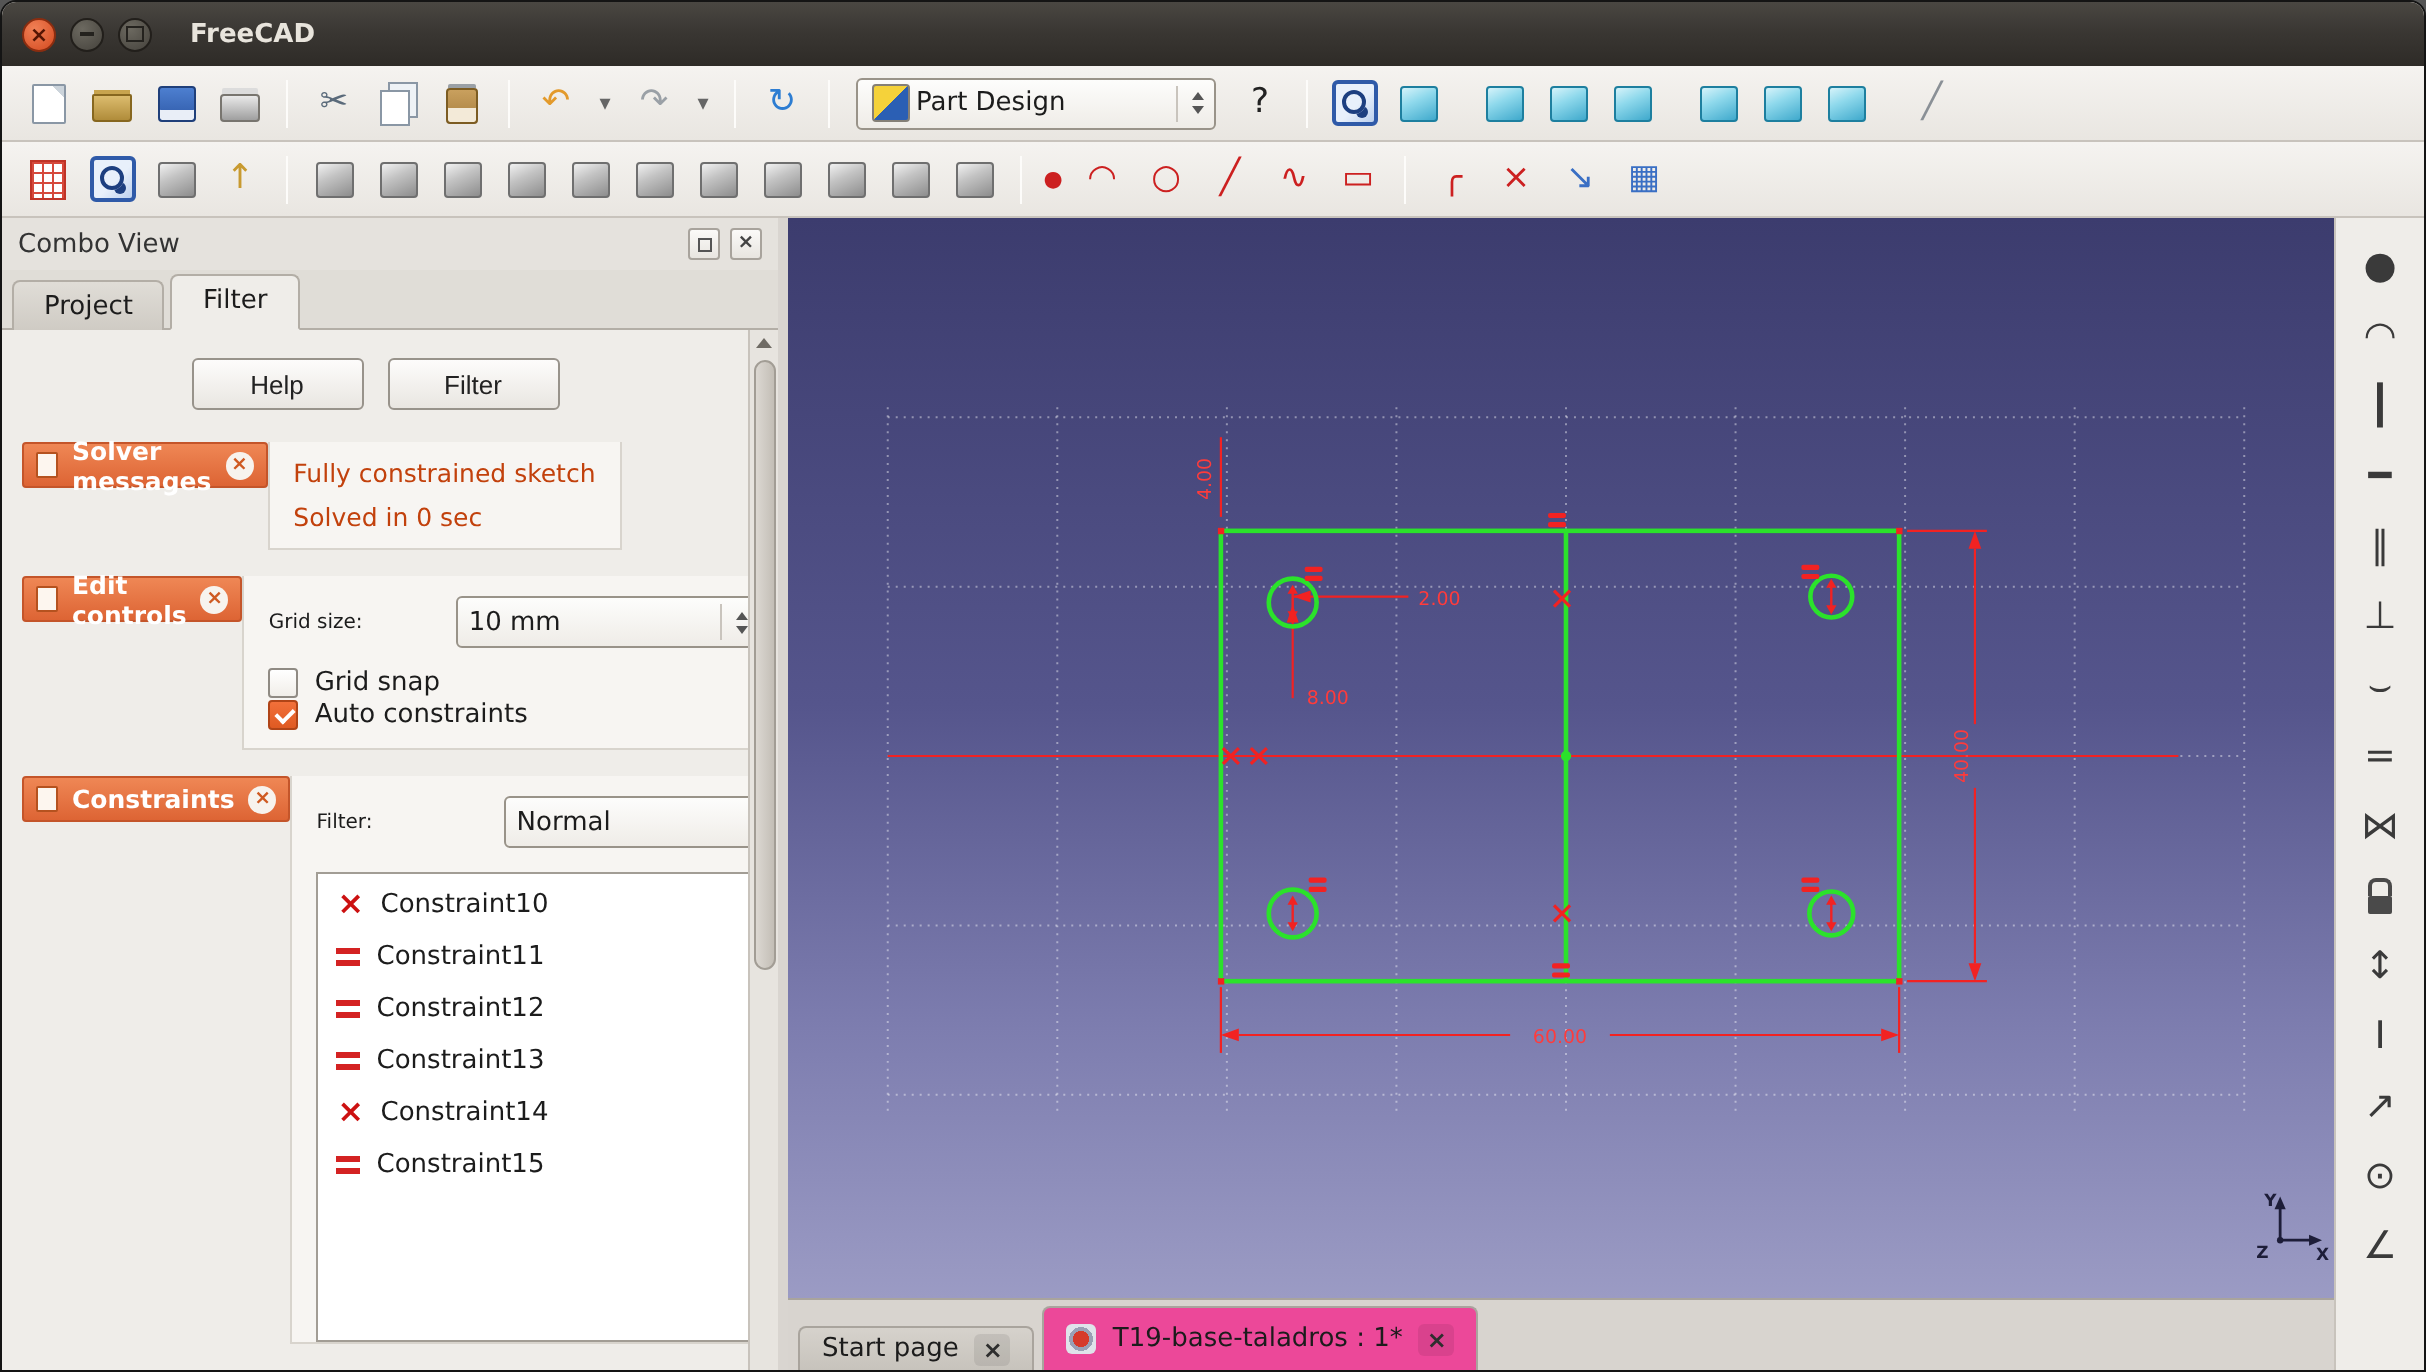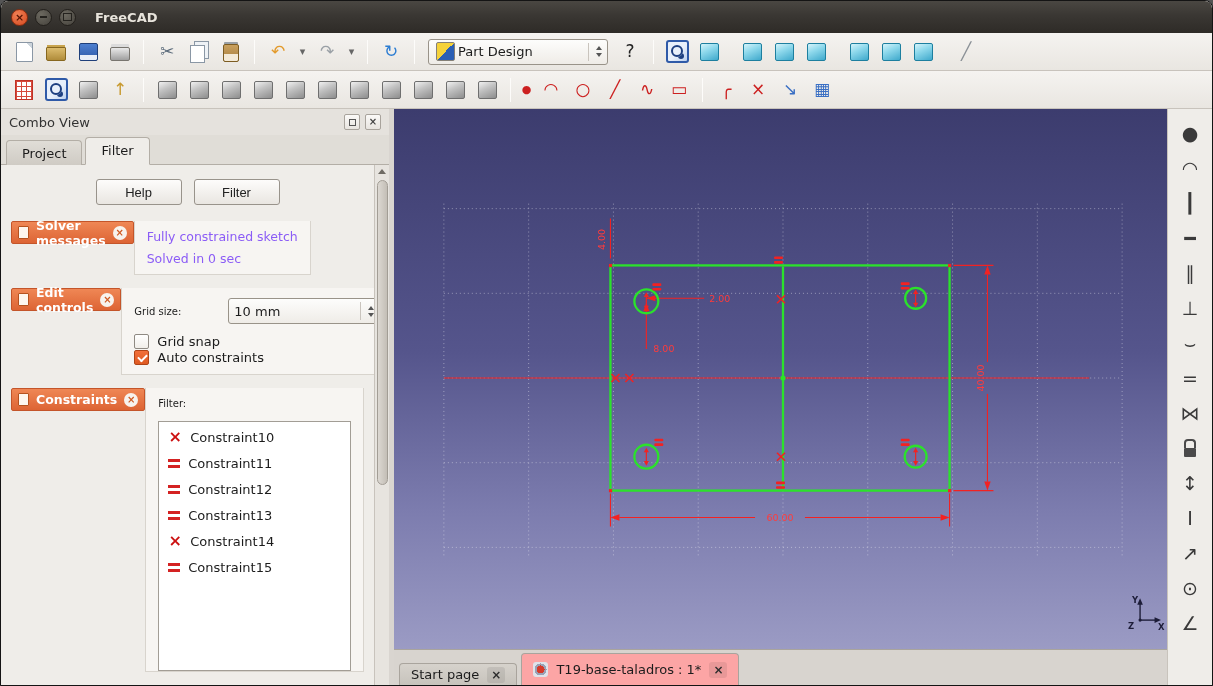--- a/index.html
+++ b/index.html
@@ -107,22 +107,22 @@
   .sec-header{height:23px;flex:0 0 23px;display:flex;align-items:center;gap:7px;padding:0 6px;color:#fff;
               font-weight:bold;font-size:12.5px;border:1px solid #c4552a;border-radius:2px;
               background:linear-gradient(#ef8755,#dd6434)}
   .sec-ic{width:11px;height:13px;background:#fdf6ef;border:1px solid #b5521f;border-radius:1px}
   .sec-title{flex:1}
   .sec-toggle{width:14px;height:14px;border-radius:50%;background:#f7f3ee;color:#cf5a22;display:flex;
               align-items:center;justify-content:center;font-size:10px;font-weight:bold;line-height:1}
   .sec-body{background:#f7f5f2;border:1px solid #d8d4cd;border-top:none;padding:8px 12px}
   .section.grow .sec-body{flex:1;display:flex;flex-direction:column;min-height:0;padding-bottom:0}
 
-  .status-green{color:#8b5cf6;font-size:12.5px;margin-bottom:7px}
-  .status-sub{color:#8b5cf6;font-size:12.5px}
+  .status-green{color:#c2410c;font-size:12.5px;margin-bottom:7px}
+  .status-sub{color:#c2410c;font-size:12.5px}
 
   .form-row{display:flex;align-items:center;margin:2px 0 10px}
   .form-label{width:94px;font-size:10px}
   .field-combo{width:152px}
   .check-row{display:flex;align-items:center;gap:8px;margin:1px 0}
   .cb{width:15px;height:15px;border:1px solid #8f8a83;border-radius:2px;background:linear-gradient(#fff,#f1eee9);
       position:relative;flex:0 0 15px}
   .cb.checked{background:linear-gradient(#f2703a,#df5a22);border-color:#b04417}
   .cb.checked::after{content:"";position:absolute;left:3px;top:3px;width:7px;height:4px;border-left:2px solid #fff;
       border-bottom:2px solid #fff;transform:rotate(-45deg)}
@@ -139,21 +139,21 @@
             background:linear-gradient(#3c3c6e 0%,#55558c 45%,#7d7daf 75%,#9b9bc4 100%)}
   .viewport svg{position:absolute;inset:0;width:100%;height:100%}
   .dim-text{fill:#ff3b3b;font-size:9.5px}
   .axis-text{fill:#1d1d38;font-size:8.5px;font-weight:bold}
 
   .doc-tabs{height:36px;flex:0 0 36px;background:#d8d4cf;border-top:1px solid #a9a49d;display:flex;
             align-items:flex-end;padding-left:5px;gap:4px}
   .dtab{display:flex;align-items:center;gap:8px;height:22px;padding:0 11px;border:1px solid #a9a49d;
         border-bottom:none;border-radius:4px 4px 0 0;font-size:13px;
         background:linear-gradient(#d6d2cc,#c7c3bc)}
-  .dtab.active{background:#fca5a5;height:32px}
+  .dtab.active{background:#ec4899;height:32px}
   .dclose{font-size:12px;color:#2e2e2e;font-weight:bold;line-height:1;padding:2px 4px;border-radius:3px;
           background:rgba(0,0,0,0.08)}
   .doc-ic{width:15px;height:15px;border-radius:3px;flex:0 0 15px;
           background:radial-gradient(circle at 50% 50%,#d63a2a 0 4px,#9aa0b4 4px 6px,#dfe3ea 6px)}
 
   
   .right-toolbar{width:45px;flex:0 0 45px;background:#efede9;border-left:1px solid #c8c3bc;display:flex;
                  flex-direction:column;align-items:center;padding-top:9px;gap:4px;overflow:hidden}
   .right-toolbar .tbicon{width:32px;height:31px;font-size:19px;color:#3a3a3a}
 </style>
@@ -322,20 +322,27 @@
             <div class="sec-header">
               <i class="sec-ic"></i>
               <span class="sec-title">Constraints</span>
               <span class="sec-toggle">
                   <span>×</span>
                 </span>
             </div>
             <div class="sec-body">
               <div class="form-row">
                 <span class="form-label">Filter:</span>
+                <div class="combo field-combo">
+                  <span class="combo-label">Normal</span>
+                  <span class="spin">
+                      <i class="up"></i>
+                      <i class="dn"></i>
+                    </span>
+                </div>
               </div>
               <div class="clist">
                   <div class="crow">
                     <span class="cicon xmark">×</span>
                     <span>Constraint10</span>
                   </div>
                   <div class="crow">
                     <span class="cicon bars"></span>
                     <span>Constraint11</span>
                   </div>

